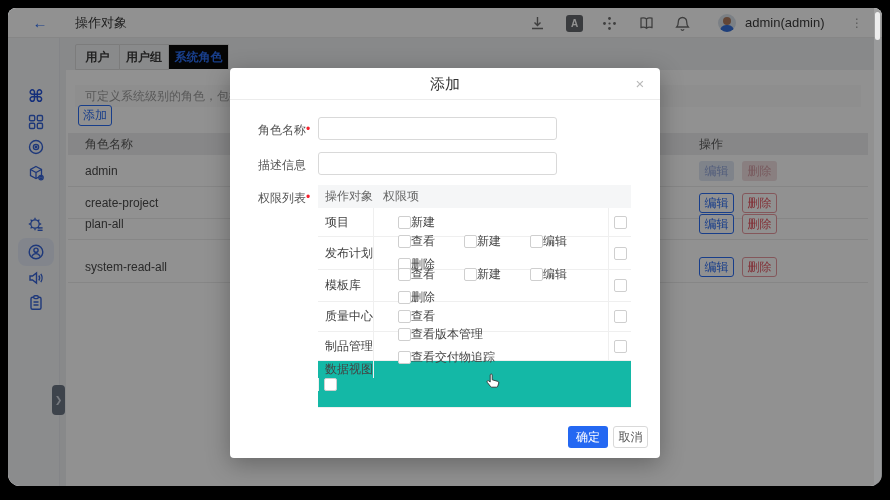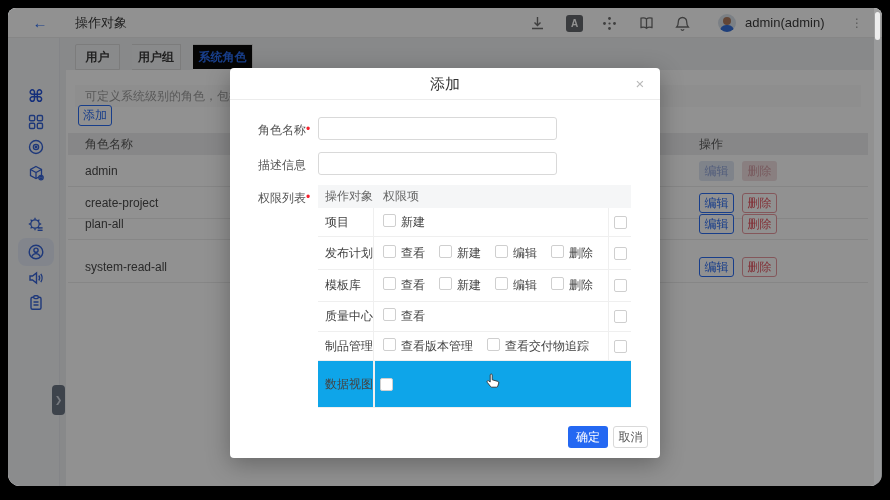--- a/index.html
+++ b/index.html
@@ -35,21 +35,21 @@
     align-items:center; justify-content:center; cursor:pointer; border-radius:8px; }
   .side-item.active { background:#e4eaf6; }
   .side-item svg { width:18px; height:18px; }
   .cmd-glyph { font-size:17px; font-weight:bold; color:#1d4ed8; line-height:1; }
 
   .collapse-handle { position:absolute; left:44px; top:377px; width:13px; height:30px;
     background:#677180; border-radius:4px; z-index:5; display:flex; align-items:center;
     justify-content:center; color:#cfd5de; font-size:9px; cursor:pointer; }
 
   
-  .tabbar { position:absolute; left:67px; top:36px; height:26px; display:flex;gap:12px; }
+  .tabbar { position:absolute; left:67px; top:36px; height:26px; display:flex; }
   .tab { height:26px; border:1px solid #d9d9d9; border-left-width:0; font-size:12px; font-weight:bold;
     color:#333; display:flex; align-items:center; justify-content:center; cursor:pointer;
     background:#f1f2f4; }
   .tab:first-child { border-left-width:1px; border-radius:2px 0 0 0; }
   .tab.active { background:#000000; color:#2468f2; border-bottom-color:#fff; }
   .panel { position:absolute; left:58px; top:62px; width:808px; height:416px; background:#fff; }
   .info-banner { position:absolute; left:9px; top:15px; width:786px; height:22px; background:#fafafa;
     font-size:12px; color:#999; line-height:22px; padding-left:10px; white-space:nowrap; overflow:hidden; }
   .add-btn { position:absolute; left:12px; top:35px; width:34px; height:21px; background:#fff;
     border:1px solid #2468f2; color:#2468f2; border-radius:3px; font-size:12px; cursor:pointer; }
@@ -78,30 +78,30 @@
   .field-label { position:absolute; font-size:12px; color:#555; }
   .req-dot { color:#f5222d; font-size:12px; position:absolute; }
   .text-input { position:absolute; left:88px; width:239px; height:23px; border:1px solid #d9d9d9;
     border-radius:3px; font-size:12px; padding:0 6px; color:#333; outline:none; }
 
   
   .perm-table { position:absolute; left:88px; top:117px; width:313px; }
   .pt-head { display:flex; height:23px; background:#f5f6f7; font-size:12px; color:#666; }
   .pt-row { display:flex; border-bottom:1px solid #efefef; font-size:12px; color:#444;
     background:#fff; }
-  .pt-row.hl { background:#0ea5e9; }
+  .pt-row.hl { background:#14b8a6;flex-direction:column; }
   .c-obj { width:56px; border-right:1px solid #efefef; display:flex; align-items:center;
     padding-left:7px; }
   .c-items { width:234px; display:flex; flex-wrap:wrap; align-items:center; align-content:center;
     padding:4px 0 4px 9px; gap:6px 14px; }
   .c-sel { width:23px; border-left:1px solid #efefef; display:flex; align-items:center;
     justify-content:center; }
   .pt-head .c-obj, .pt-head .c-sel { border-color:transparent; }
   .pt-head .c-items { padding-top:0; padding-bottom:0; }
-  .cb-item { display:flex; gap:5px; cursor:pointer; }
+  .cb-item { display:flex; align-items:center; cursor:pointer;margin-left:15px; }
   .cb { width:13px; height:13px; border:1px solid #cfcfcf; border-radius:2px; background:#fff; }
 
   .btn-ok { position:absolute; left:338px; top:358px; width:40px; height:22px; background:#2468f2;
     color:#fff; border:none; border-radius:3px; font-size:12px; cursor:pointer; }
   .btn-cancel { position:absolute; left:383px; top:358px; width:35px; height:22px; background:#fff;
     color:#555; border:1px solid #d9d9d9; border-radius:3px; font-size:12px; cursor:pointer; }
 
   
   .scrollbar { position:absolute; right:1px; top:0; width:7px; height:478px;
     background:rgba(255,255,255,0.15); z-index:70; }

